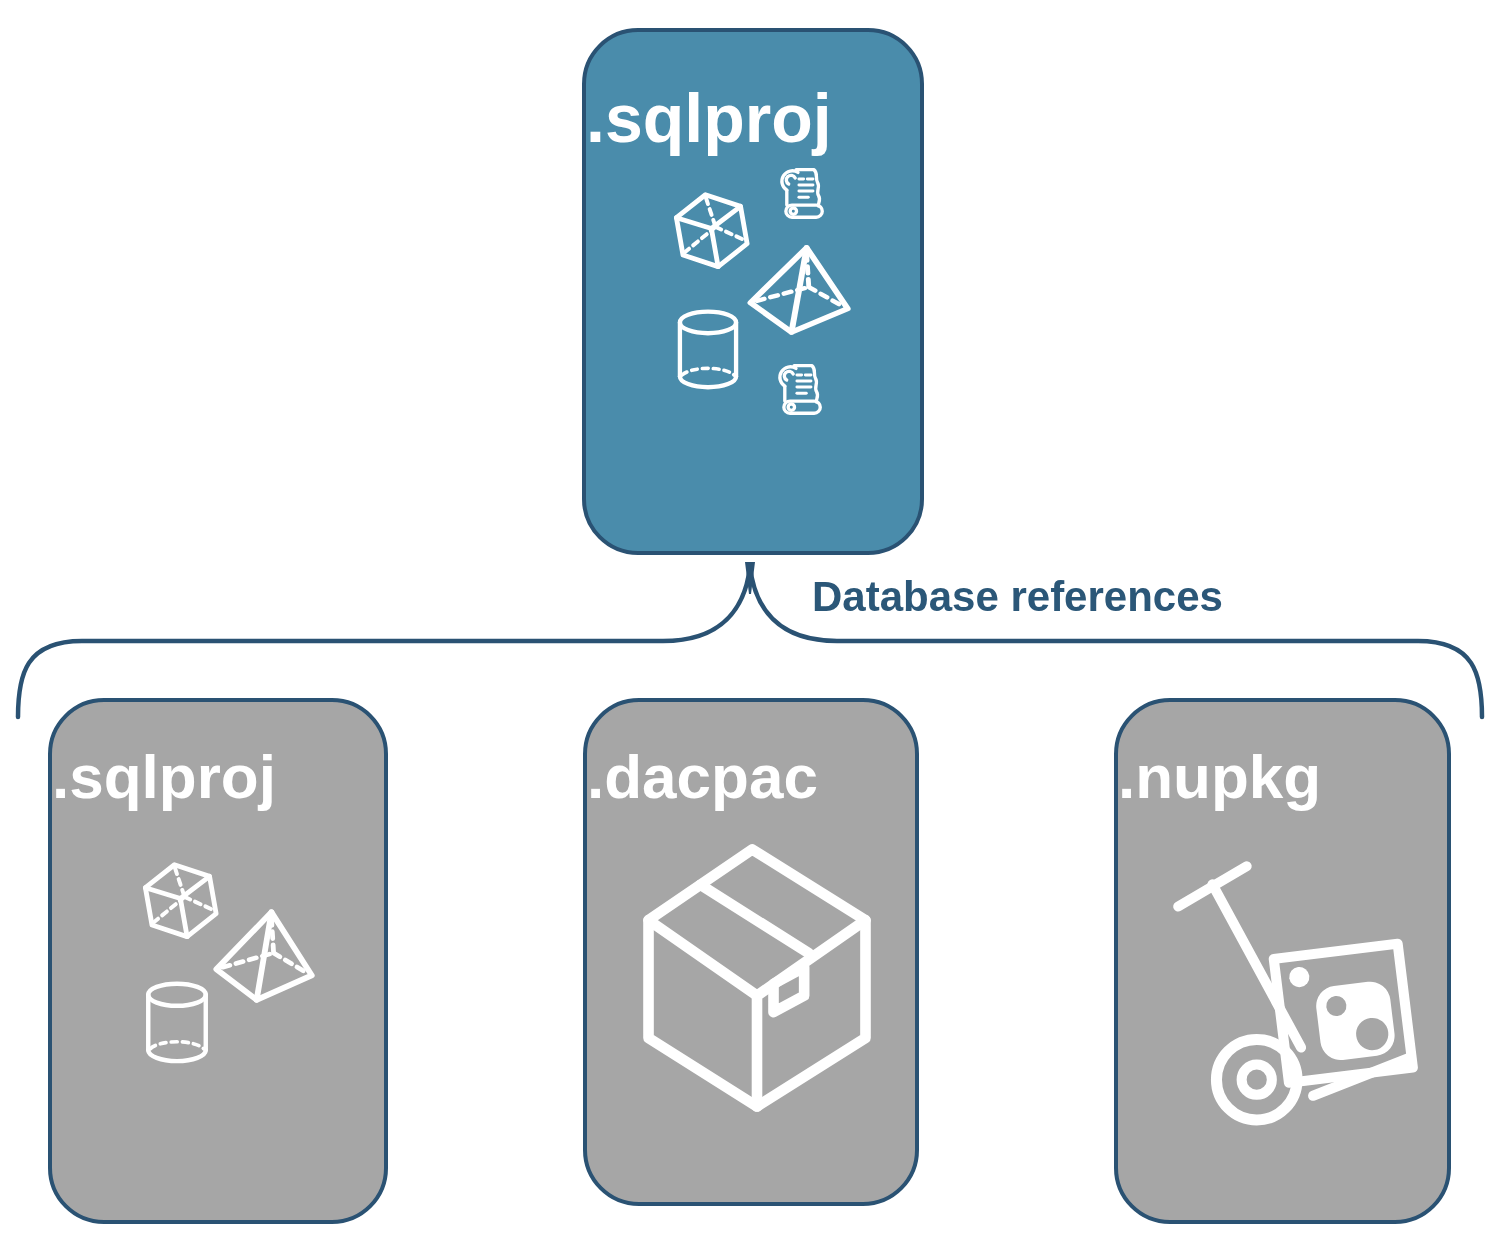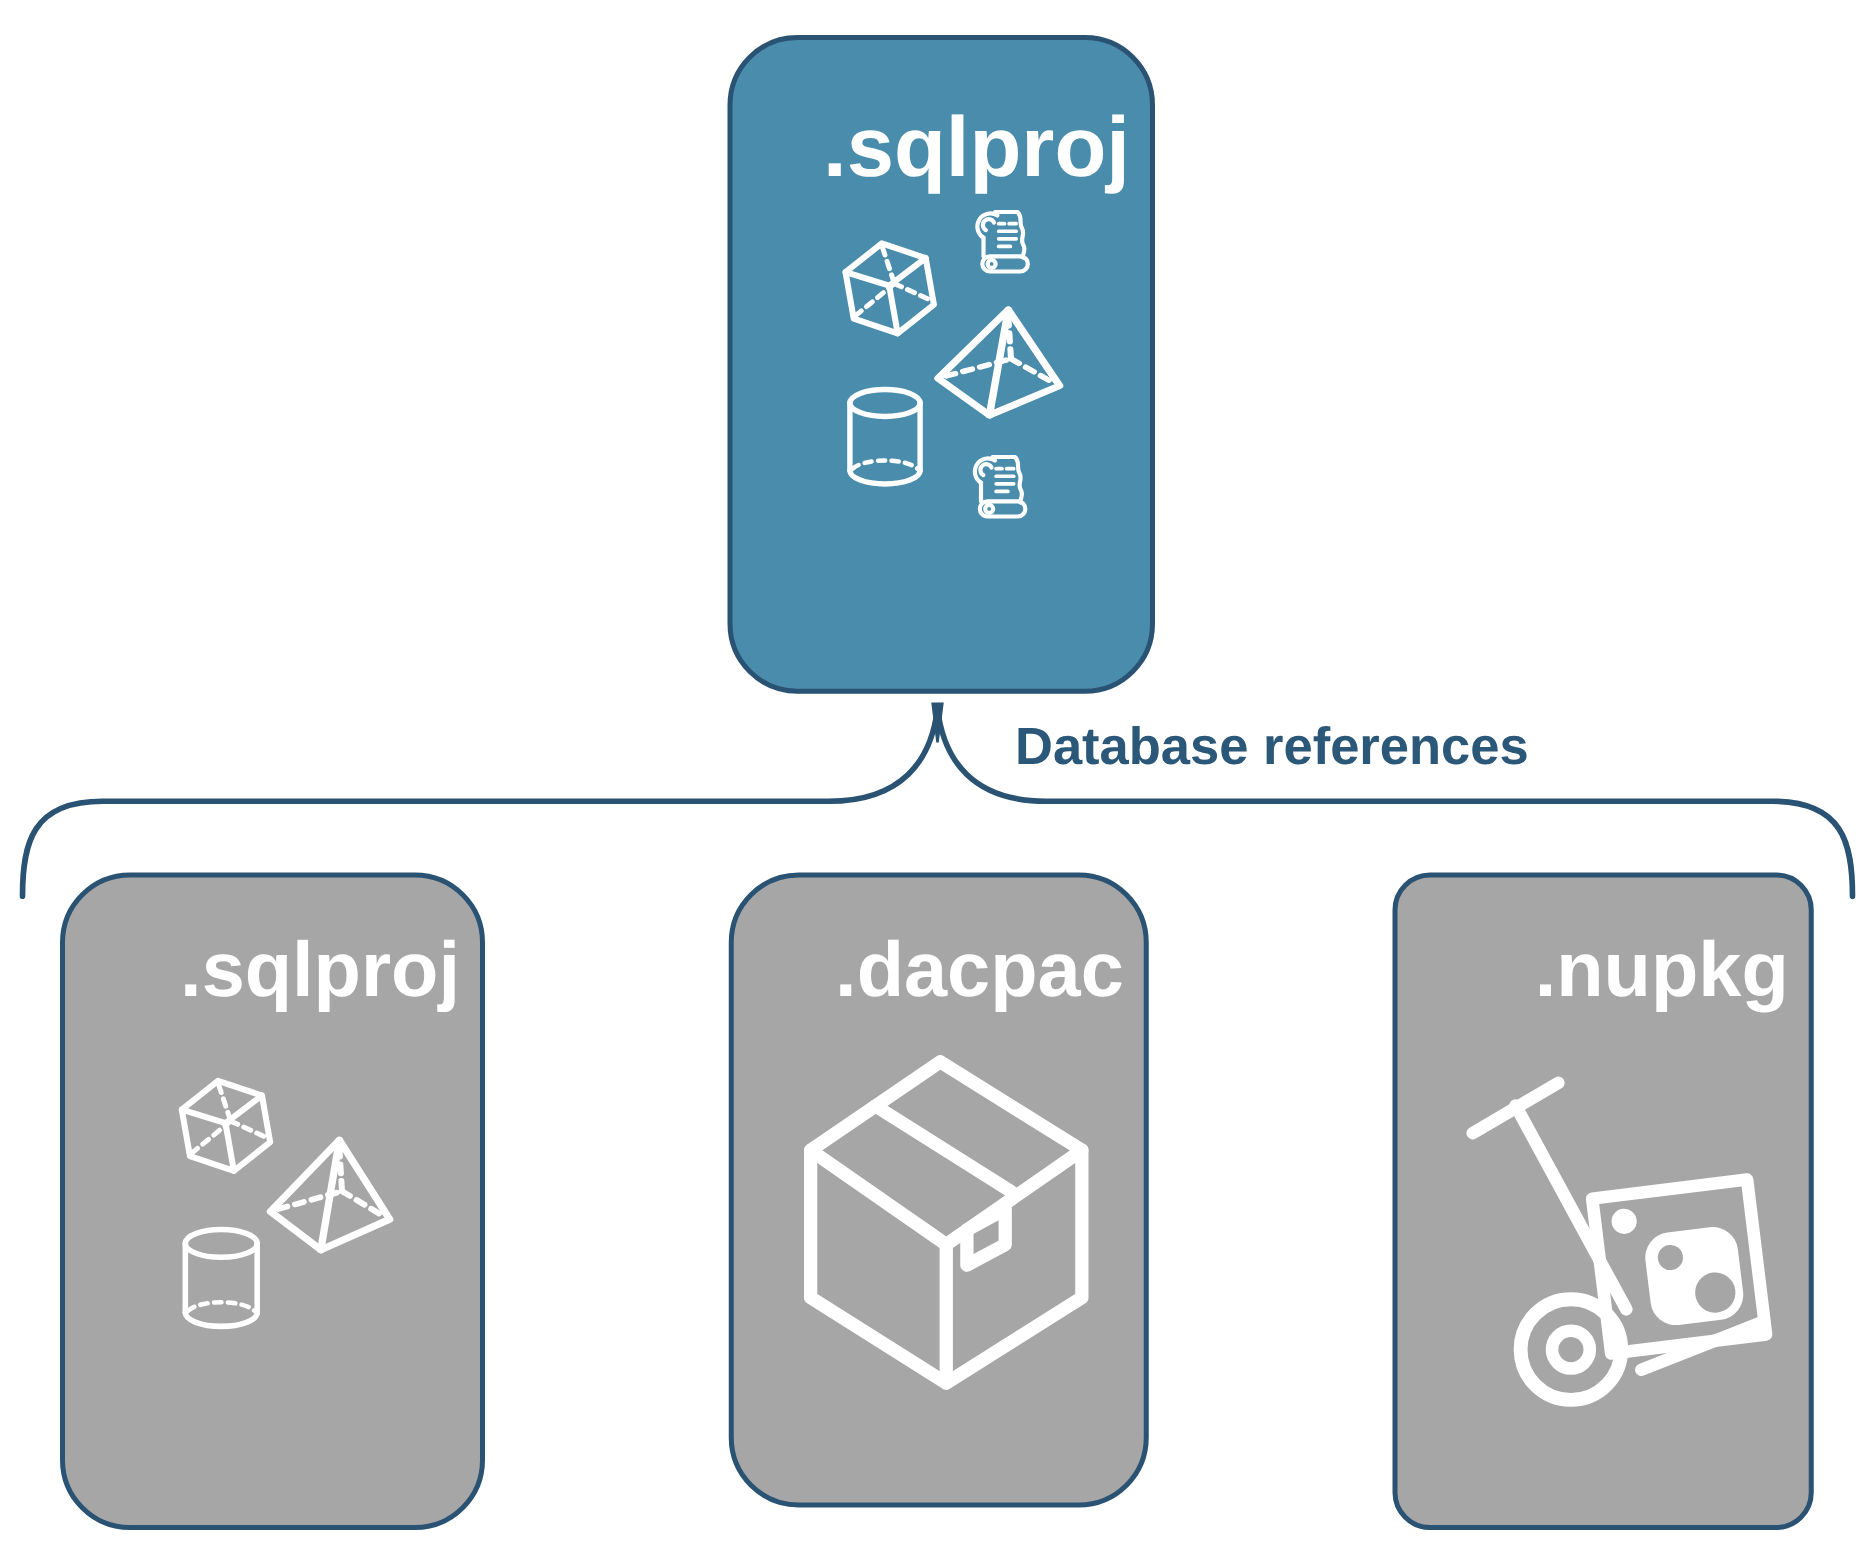--- a/index.html
+++ b/index.html
@@ -8,23 +8,23 @@
     font-family:"Liberation Sans",sans-serif;
   }
   .node{
     position:absolute;border:4px solid #2a5273;border-radius:56px;box-sizing:border-box;
   }
   .node.teal{background:#4a8cab;}
   .node.gray{background:#a6a6a6;}
   #root-node{left:582px;top:28px;width:342px;height:527px;}
   #child-sqlproj{left:48px;top:698px;width:340px;height:526px;}
   #child-dacpac{left:583px;top:698px;width:336px;height:508px;}
-  #child-nupkg{left:1114px;top:698px;width:337px;height:526px;border-radius:30px;}
+  #child-nupkg{left:1114px;top:698px;width:337px;height:526px;}
   .node-title{
-    position:absolute;left:0;right:16px;text-align:right;color:#ffffff;font-weight:700;
+    position:absolute;left:0;right:0;text-align:left;color:#ffffff;font-weight:700;
     letter-spacing:0;line-height:1;
   }
   #root-node .node-title{top:52px;font-size:68px;}
   .child .node-title{top:44px;font-size:62px;}
   .icon{position:absolute;color:#ffffff;}
   
   .i-cube-a{left:82px;top:156px;width:88px;height:88px;transform:rotate(-10deg);}
   .i-scroll-a{left:184px;top:130px;width:56px;height:60px;}
   .i-pyramid-a{left:158px;top:208px;width:108px;height:98px;}
   .i-cyl-a{left:86px;top:276px;width:72px;height:85px;}

